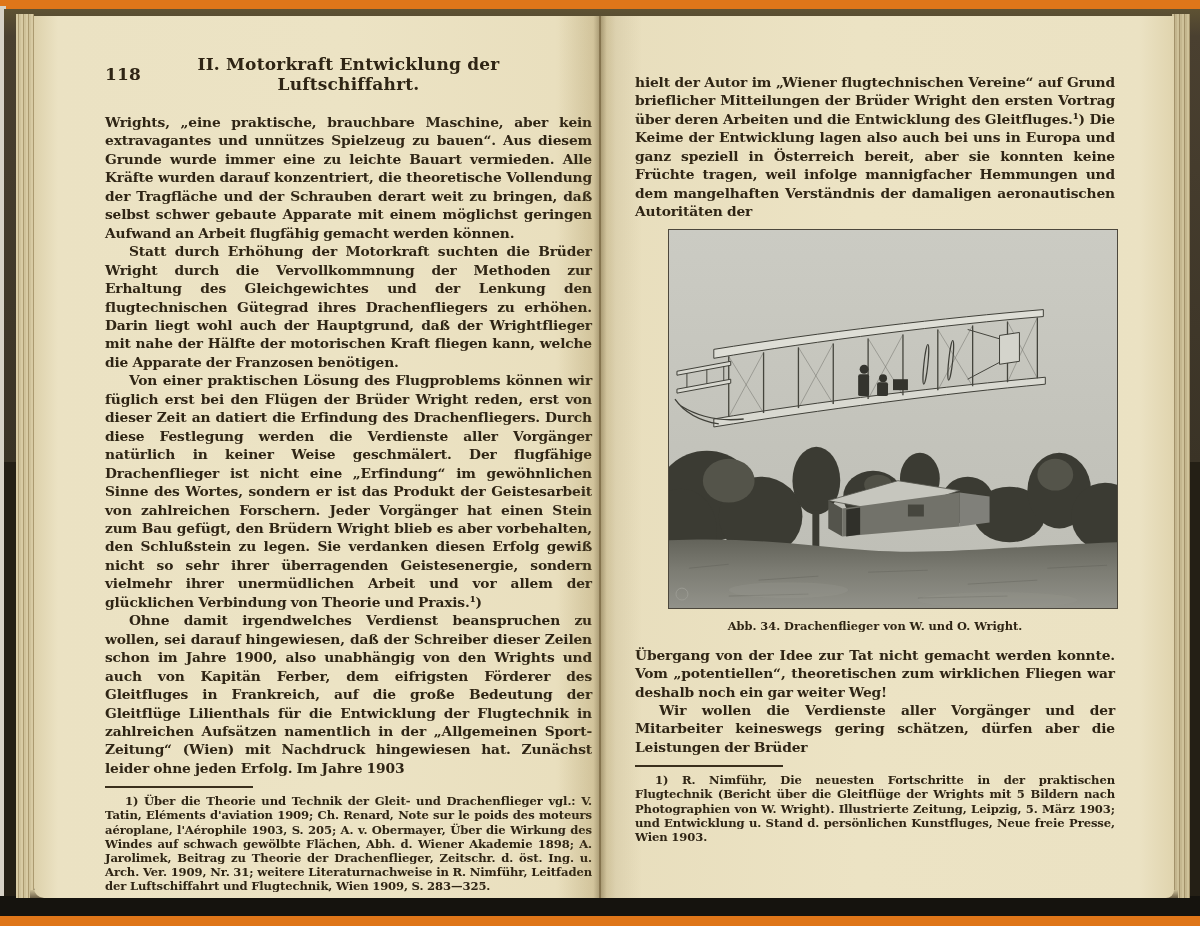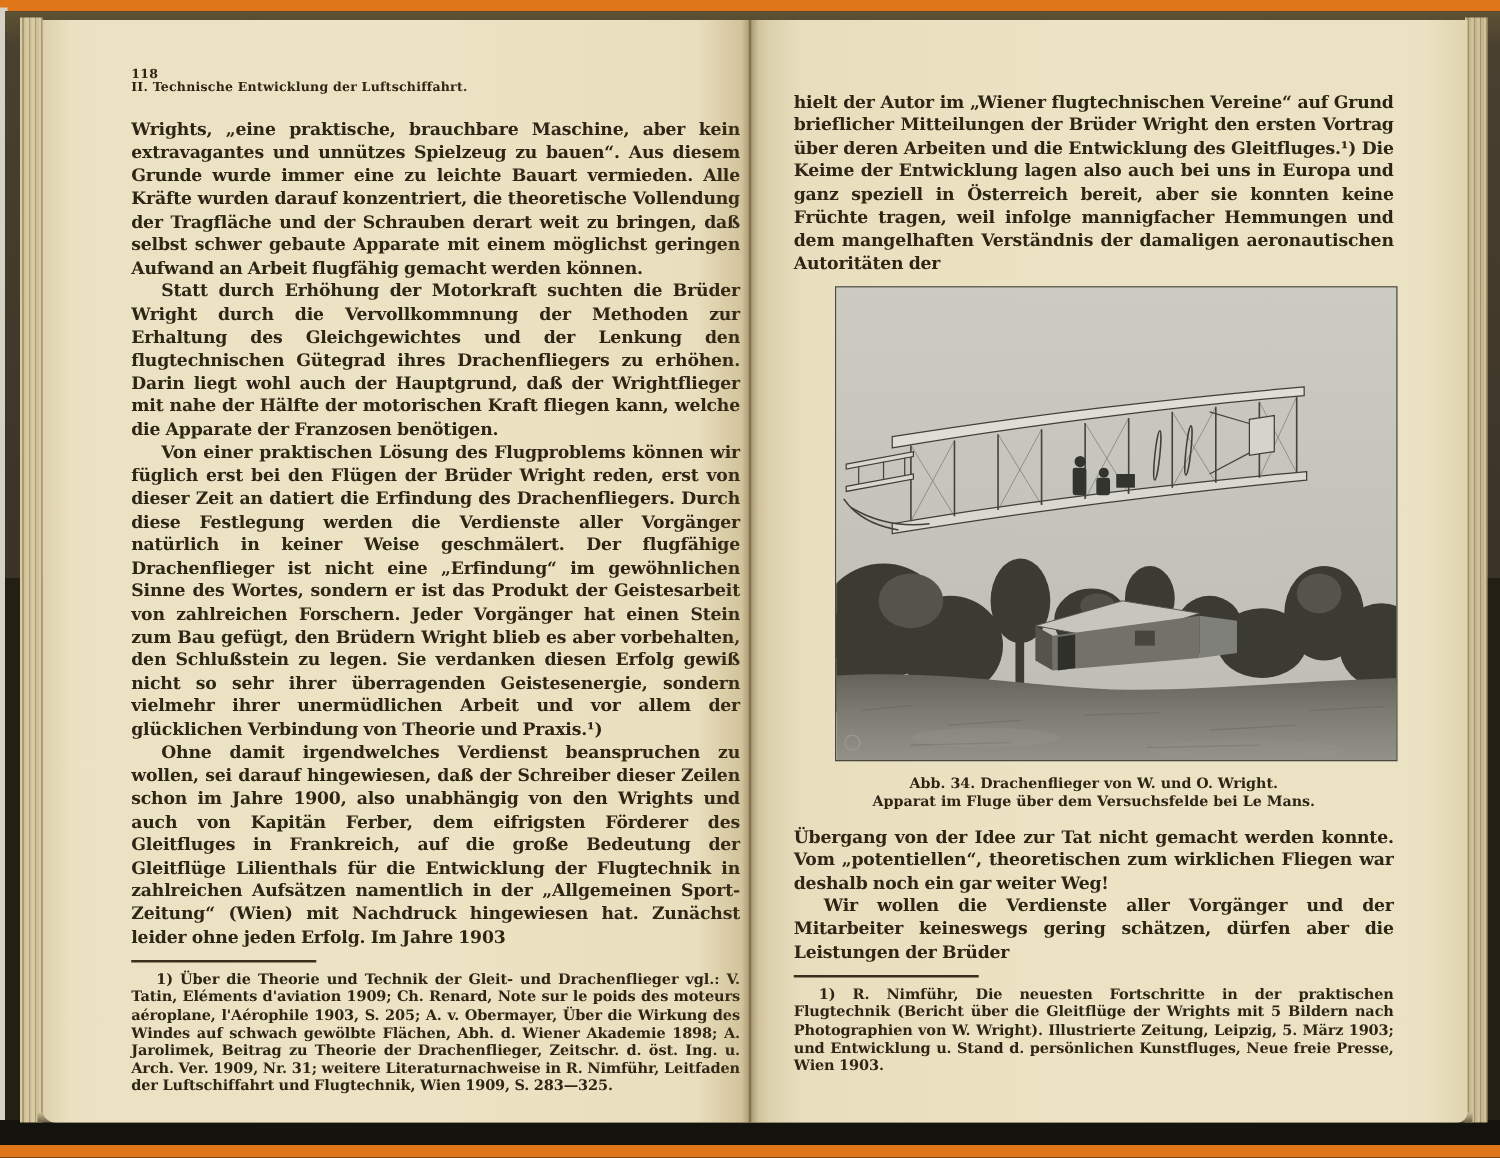--- a/index.html
+++ b/index.html
@@ -38,21 +38,21 @@
     left:600px;width:574px;
     padding:38px 59px 0 35px;
     background:linear-gradient(90deg,#d8cba2 0,#e8debd 16px,#ece3c4 45%,#ebe2c3 94%,#e0d4ae 100%);
     border-radius:0 0 8px 0;
   }
   .gutter-shadow{
     position:absolute;left:558px;top:16px;width:84px;height:882px;pointer-events:none;
     background:linear-gradient(90deg,rgba(120,98,50,0) 0,rgba(120,98,50,0.14) 42%,rgba(80,62,28,0.38) 50%,rgba(120,98,50,0.14) 58%,rgba(120,98,50,0) 100%);
   }
   .gutter-line{position:absolute;left:599px;top:16px;width:2px;height:882px;background:rgba(90,72,36,0.45);}
-  .header{display:flex;align-items:flex-start;font-size:10px;font-weight:bold;letter-spacing:0.2px;flex-direction:column;}
+  .header{display:flex;align-items:center;font-size:17px;font-weight:bold;letter-spacing:0.2px;}
   .pagenum{width:56px;}
   .page-right .pagenum{text-align:right;}
   .running{flex:1;text-align:center;}
   .body{margin-top:19px;}
   .body p{
     margin:0;text-align:justify;
     font-size:13.8px;line-height:18.45px;font-weight:bold;
     letter-spacing:-0.15px;word-spacing:-0.4px;
     text-indent:24px;
   }
@@ -77,21 +77,21 @@
 <div class="scan-strip"></div>
 <div class="cover"></div>
 <div class="cover-bottom"></div>
 <div class="fore-edge left"></div>
 <div class="fore-edge right"></div>
 <div class="fore-edge bottom"></div>
 
 <div class="page page-left">
   <div class="header">
     <span class="pagenum">118</span>
-    <span class="running">II. Technische Entwicklung der Luftschiffahrt.</span>
+    <span class="running">II. Motorkraft Entwicklung der Luftschiffahrt.</span>
     <span class="pagenum"></span>
   </div>
   <div class="body">
     <p class="noindent">Wrights, „eine praktische, brauchbare Maschine, aber kein extravagantes und unnützes Spielzeug zu bauen“. Aus diesem Grunde wurde immer eine zu leichte Bauart vermieden. Alle Kräfte wurden darauf konzentriert, die theoretische Vollendung der Tragfläche und der Schrauben derart weit zu bringen, daß selbst schwer gebaute Apparate mit einem möglichst geringen Aufwand an Arbeit flugfähig gemacht werden können.</p>
     <p>Statt durch Erhöhung der Motorkraft suchten die Brüder Wright durch die Vervollkommnung der Methoden zur Erhaltung des Gleichgewichtes und der Lenkung den flugtechnischen Gütegrad ihres Drachenfliegers zu erhöhen. Darin liegt wohl auch der Hauptgrund, daß der Wrightflieger mit nahe der Hälfte der motorischen Kraft fliegen kann, welche die Apparate der Franzosen benötigen.</p>
     <p>Von einer praktischen Lösung des Flugproblems können wir füglich erst bei den Flügen der Brüder Wright reden, erst von dieser Zeit an datiert die Erfindung des Drachenfliegers. Durch diese Festlegung werden die Verdienste aller Vorgänger natürlich in keiner Weise geschmälert. Der flugfähige Drachenflieger ist nicht eine „Erfindung“ im gewöhnlichen Sinne des Wortes, sondern er ist das Produkt der Geistesarbeit von zahlreichen Forschern. Jeder Vorgänger hat einen Stein zum Bau gefügt, den Brüdern Wright blieb es aber vorbehalten, den Schlußstein zu legen. Sie verdanken diesen Erfolg gewiß nicht so sehr ihrer überragenden Geistesenergie, sondern vielmehr ihrer unermüdlichen Arbeit und vor allem der glücklichen Verbindung von Theorie und Praxis.¹)</p>
     <p>Ohne damit irgendwelches Verdienst beanspruchen zu wollen, sei darauf hingewiesen, daß der Schreiber dieser Zeilen schon im Jahre 1900, also unabhängig von den Wrights und auch von Kapitän Ferber, dem eifrigsten Förderer des Gleitfluges in Frankreich, auf die große Bedeutung der Gleitflüge Lilienthals für die Entwicklung der Flugtechnik in zahlreichen Aufsätzen namentlich in der „Allgemeinen Sport-Zeitung“ (Wien) mit Nachdruck hingewiesen hat. Zunächst leider ohne jeden Erfolg. Im Jahre 1903</p>
   </div>
   <div class="fn-rule"></div>
   <p class="footnote">1) Über die Theorie und Technik der Gleit- und Drachenflieger vgl.: V. Tatin, Eléments d'aviation 1909; Ch. Renard, Note sur le poids des moteurs aéroplane, l'Aérophile 1903, S. 205; A. v. Obermayer, Über die Wirkung des Windes auf schwach gewölbte Flächen, Abh. d. Wiener Akademie 1898; A. Jarolimek, Beitrag zu Theorie der Drachenflieger, Zeitschr. d. öst. Ing. u. Arch. Ver. 1909, Nr. 31; weitere Literaturnachweise in R. Nimführ, Leitfaden der Luftschiffahrt und Flugtechnik, Wien 1909, S. 283—325.</p>
@@ -217,21 +217,20 @@
             </g>
             <ellipse cx="120" cy="362" rx="60" ry="8" fill="#9a9a92" opacity="0.25"></ellipse>
             <ellipse cx="330" cy="372" rx="80" ry="8" fill="#9a9a92" opacity="0.2"></ellipse>
           </g>
 
           <circle cx="13" cy="366" r="6" fill="none" stroke="#9a9a92" stroke-width="1"></circle>
         </svg>
       </div>
       <figcaption>
         <div>Abb. 34. Drachenflieger von W. und O. Wright.</div>
-        <div>Apparat im Fluge über dem Versuchsfelde bei Le Mans.</div>
       </figcaption>
     </figure>
 
     <p class="noindent para-after">Übergang von der Idee zur Tat nicht gemacht werden konnte. Vom „potentiellen“, theoretischen zum wirklichen Fliegen war deshalb noch ein gar weiter Weg!</p>
     <p>Wir wollen die Verdienste aller Vorgänger und der Mitarbeiter keineswegs gering schätzen, dürfen aber die Leistungen der Brüder</p>
   </div>
   <div class="fn-rule"></div>
   <p class="footnote">1) R. Nimführ, Die neuesten Fortschritte in der praktischen Flugtechnik (Bericht über die Gleitflüge der Wrights mit 5 Bildern nach Photographien von W. Wright). Illustrierte Zeitung, Leipzig, 5. März 1903; und Entwicklung u. Stand d. persönlichen Kunstfluges, Neue freie Presse, Wien 1903.</p>
 </div>
 

